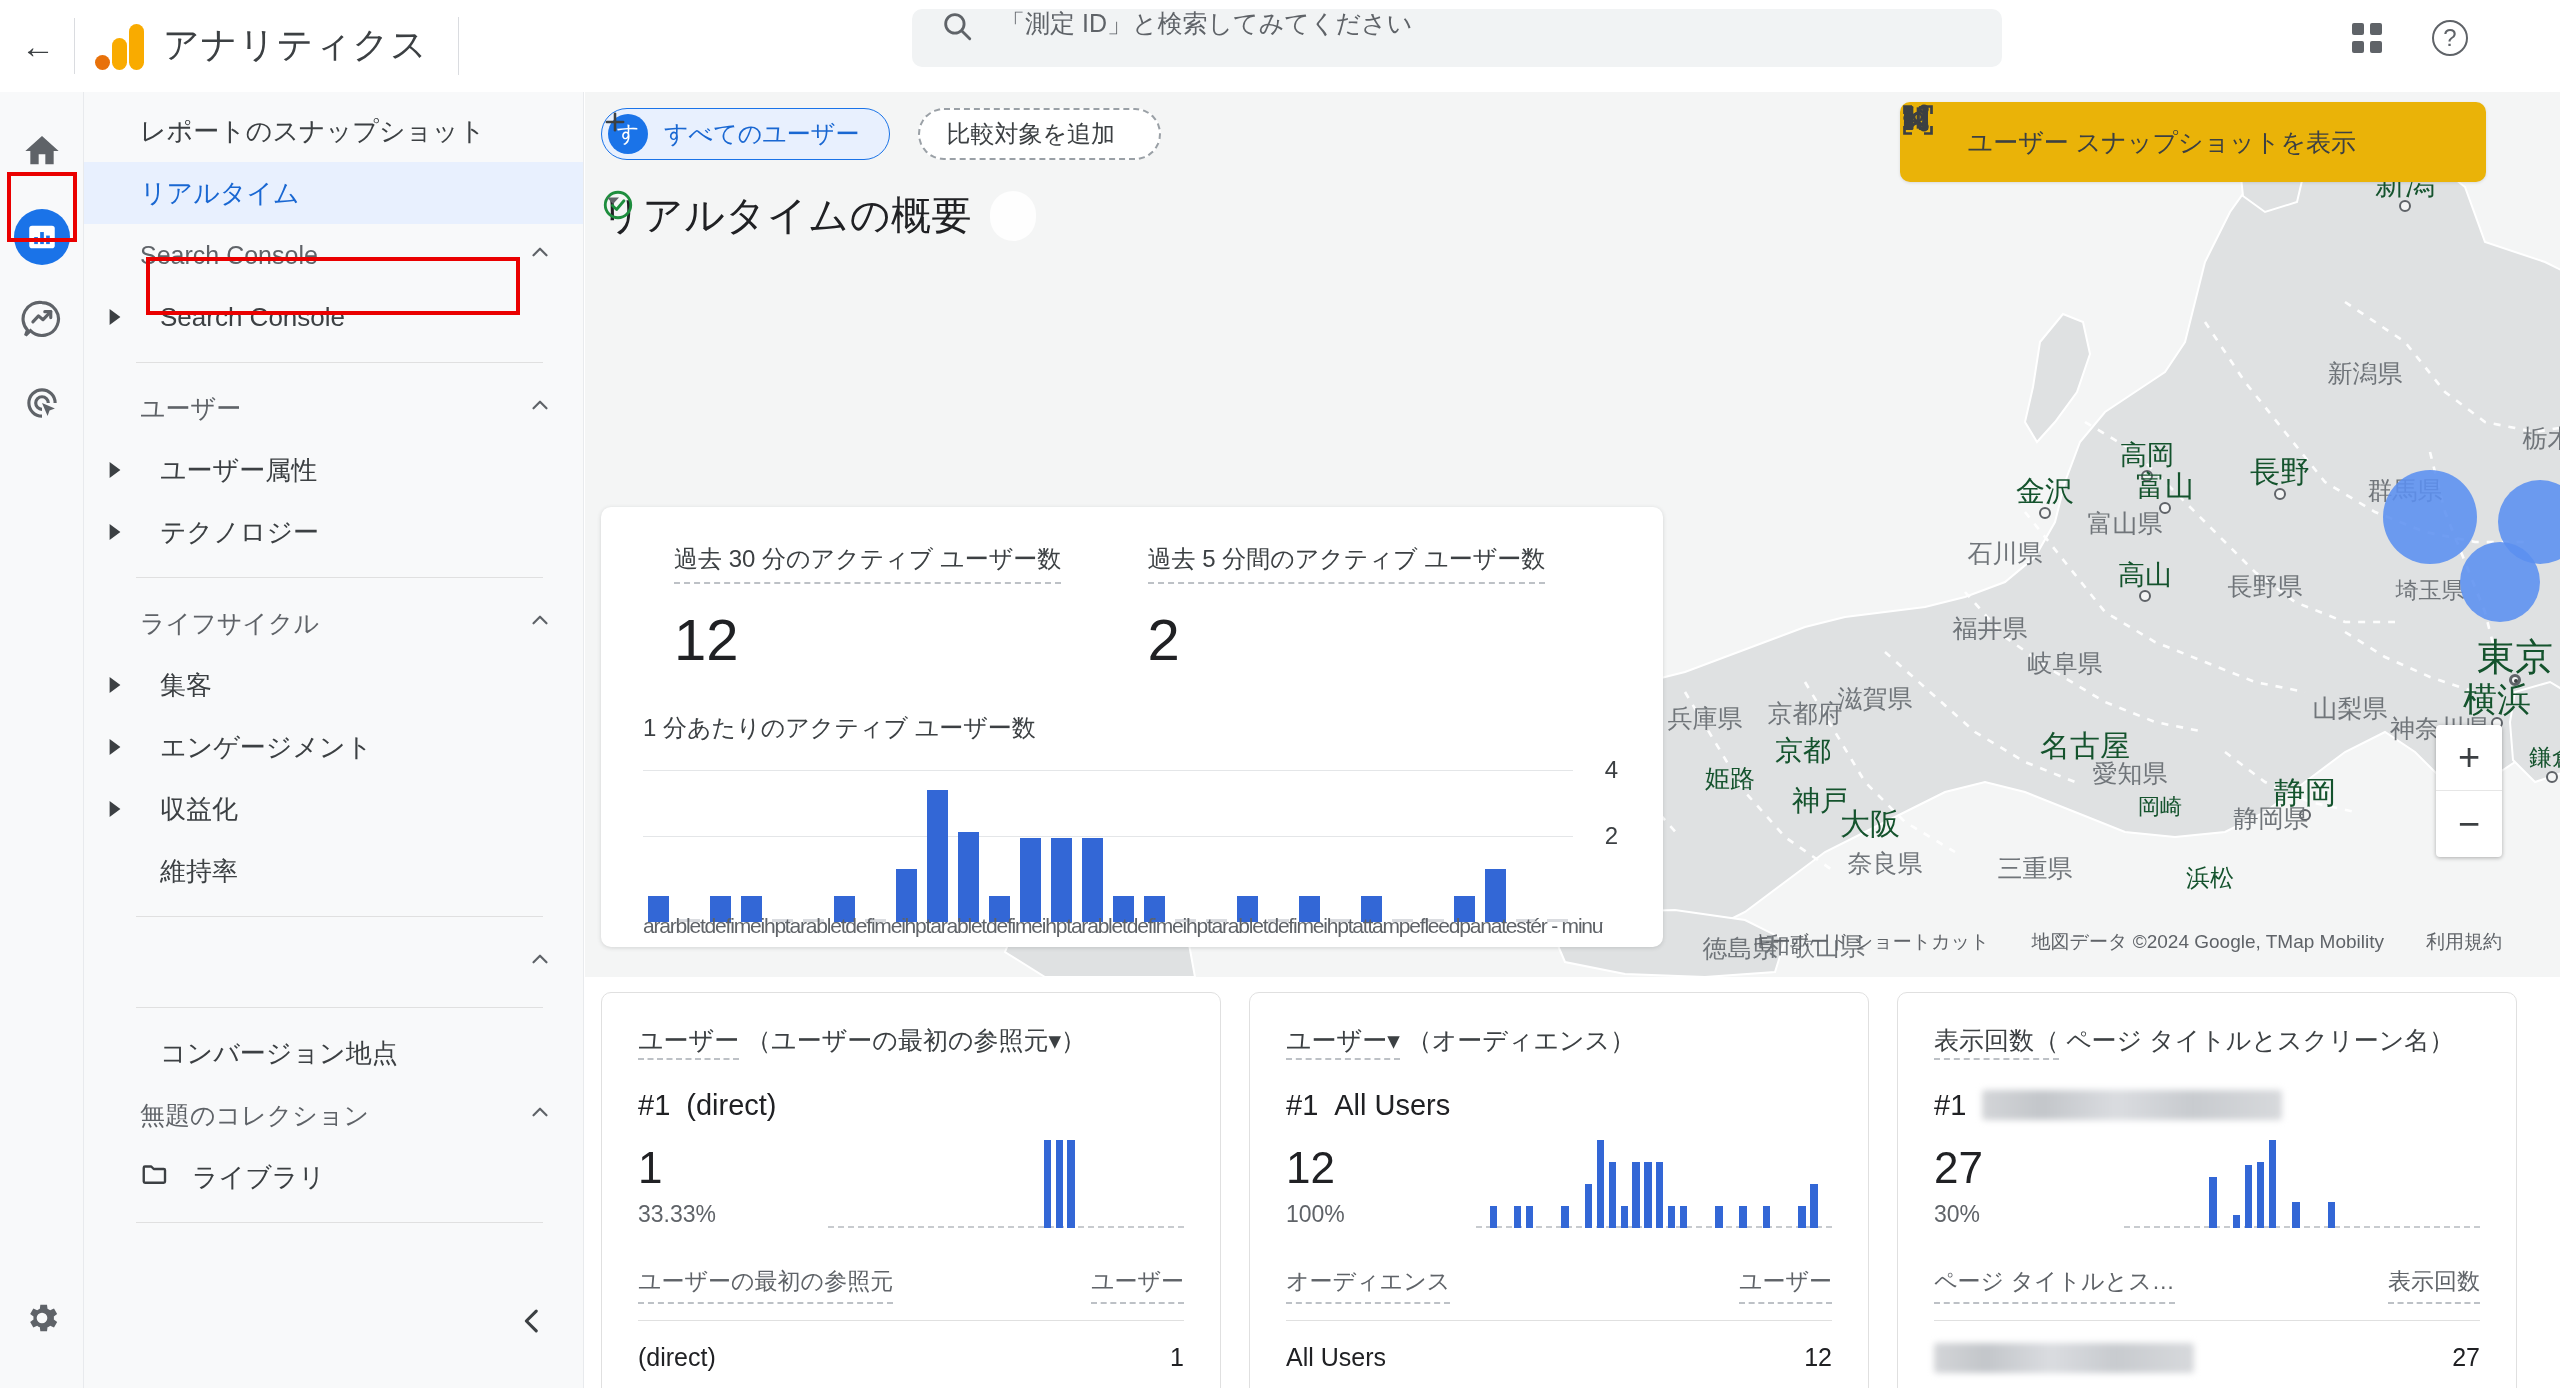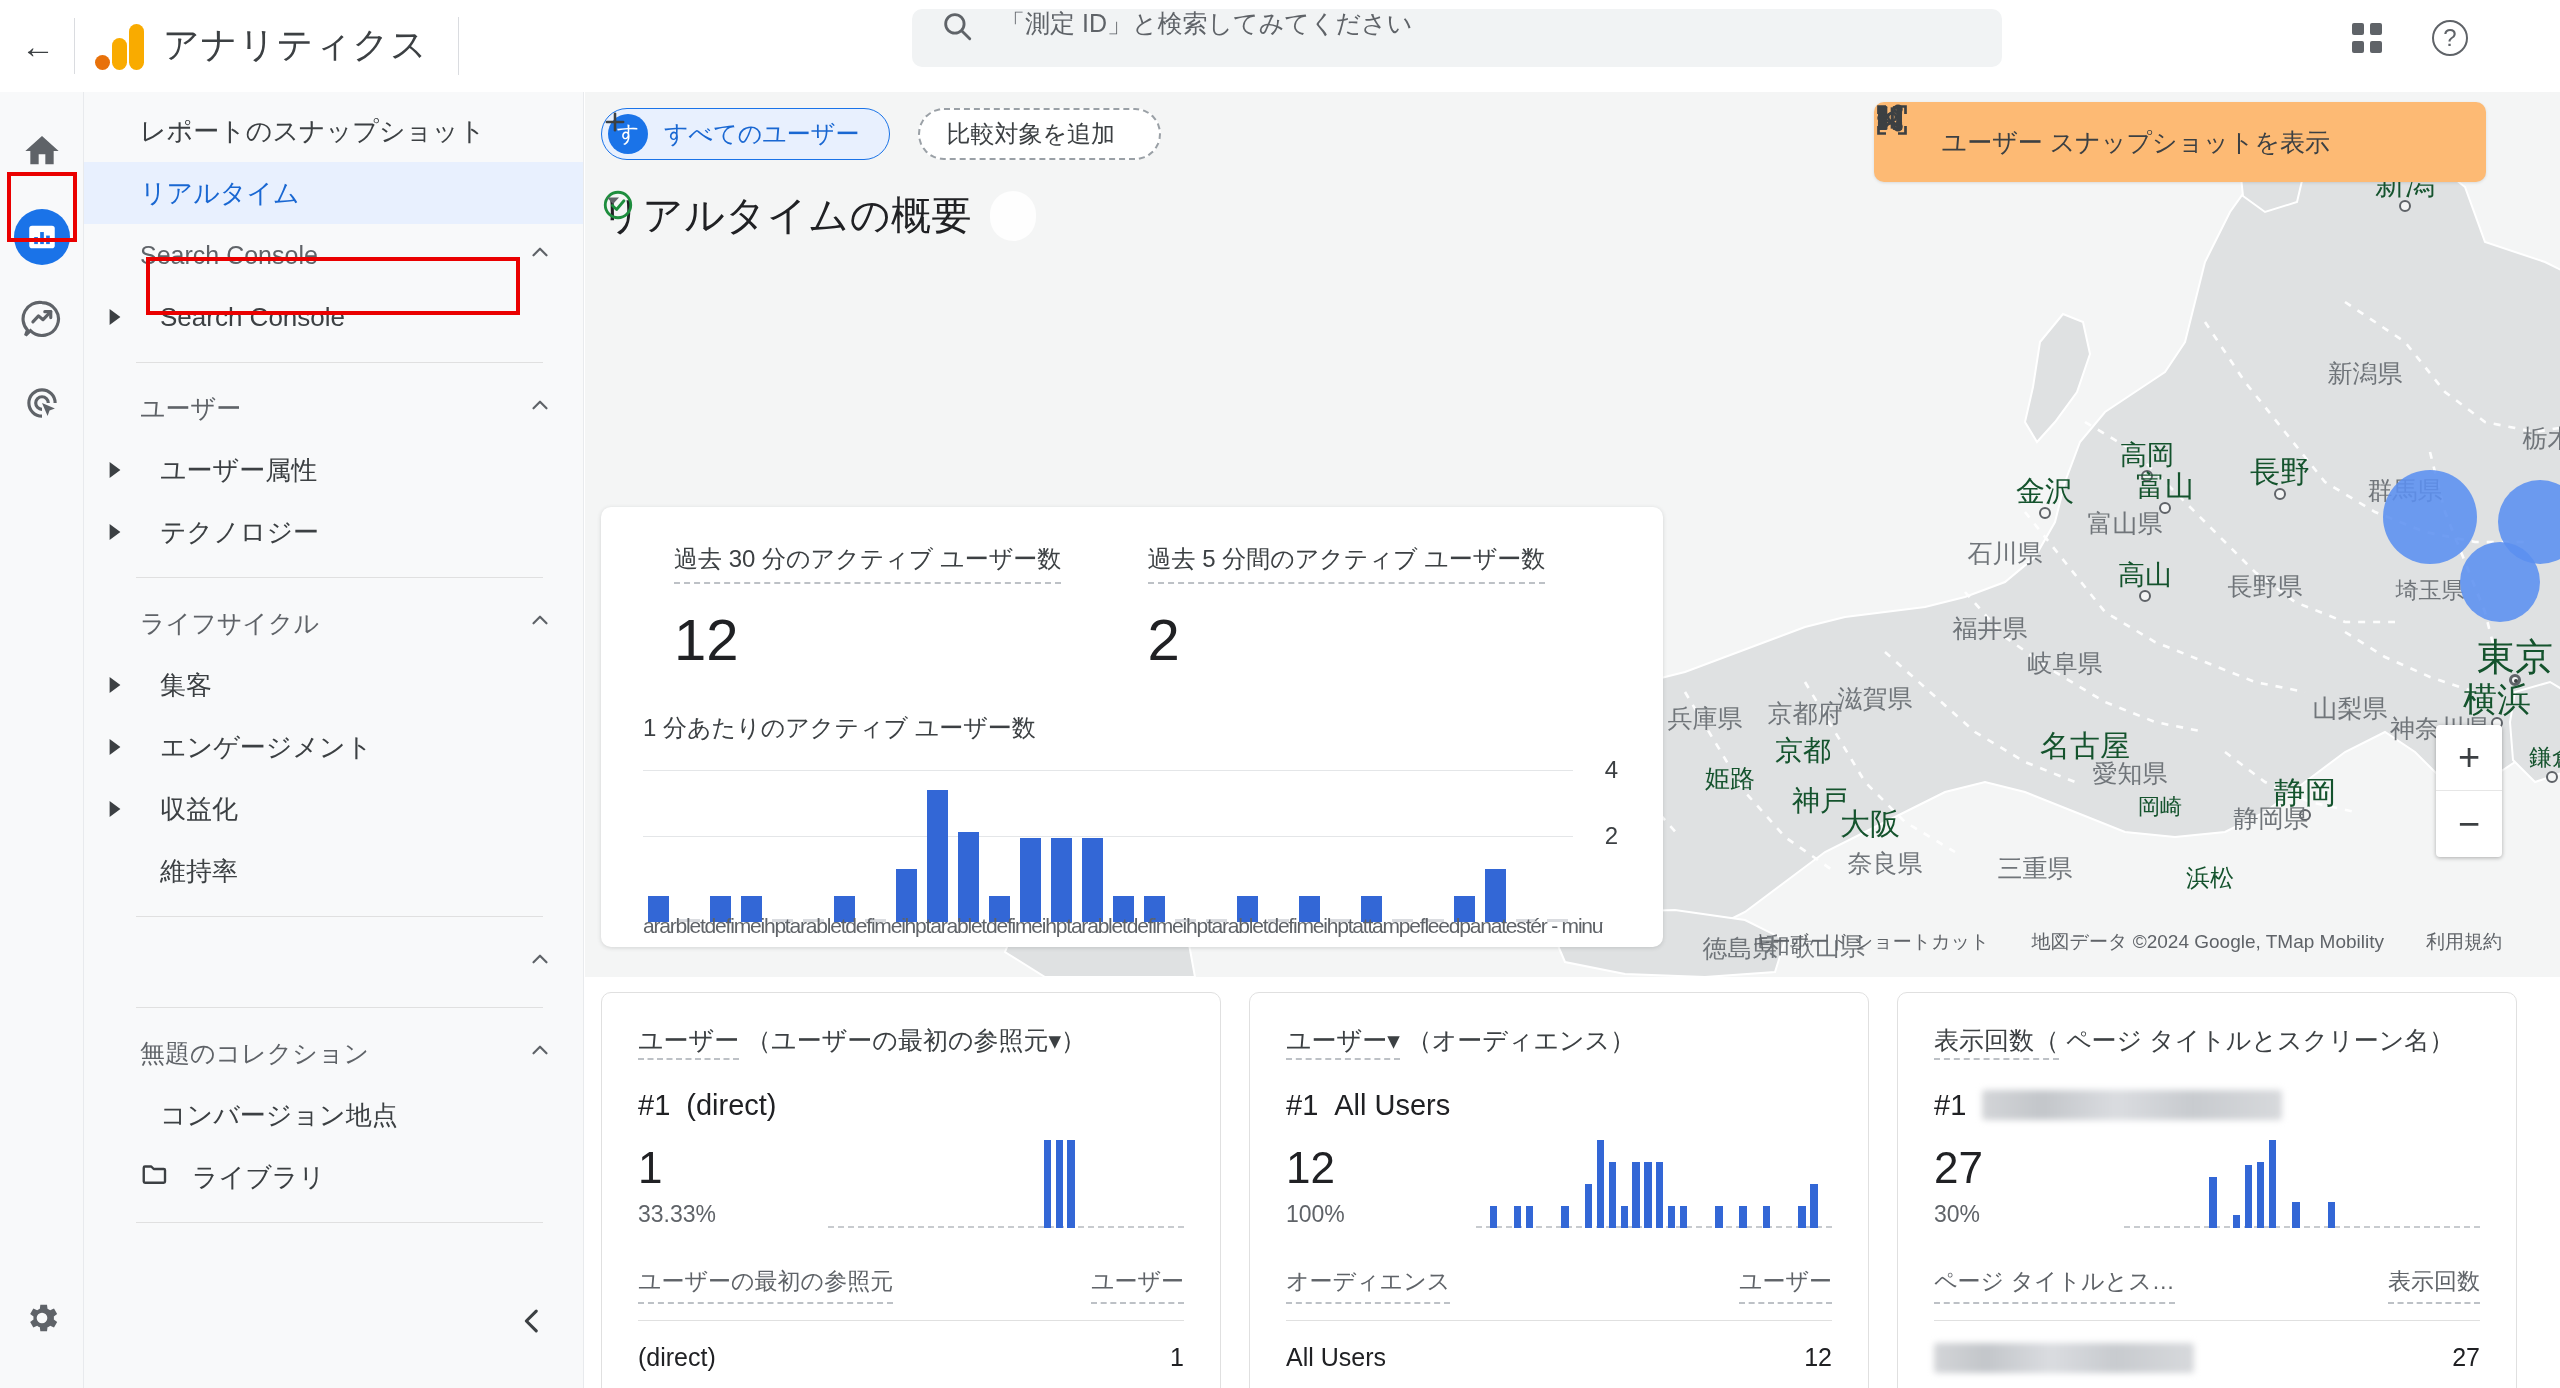--- a/index.html
+++ b/index.html
@@ -115,22 +115,22 @@
   .chip-add {
     display: flex; align-items: center; height: 52px; padding: 0 26px; gap: 18px;
     border: 2px dashed #9aa0a6; border-radius: 26px; background: #fff;
     font-size: 24px; color: #3c4043; cursor: pointer;
   }
   .page-title-row { position: absolute; left: 16px; top: 96px; display: flex; align-items: center; gap: 18px; z-index: 30; }
   .page-title { font-size: 40px; color: #202124; font-weight: 400; letter-spacing: .5px; }
   .valid-pill { display: flex; align-items: center; gap: 14px; height: 50px; padding: 0 16px;
                 background: rgba(255,255,255,.85); border-radius: 25px; cursor: pointer; }
   .map-tools {
-    position: absolute; right: 74px; top: 10px; height: 80px; background: #fdba74; border-radius: 10px;
-    display: flex; align-items: center; gap: 38px; padding: 0 42px 0 30px; z-index: 30;
+    position: absolute; right: 74px; top: 10px; height: 80px; background: #eab308; border-radius: 10px;
+    display: flex; align-items: center; gap: 38px; padding: 0 16px 0 30px; z-index: 30;
     box-shadow: 0 1px 3px rgba(60,64,67,.14);
   }
   .mt-label { font-size: 25px; color: #3c4043; white-space: nowrap; }
   .zoomctl { position: absolute; right: 58px; bottom: 120px; width: 66px; background: #fff;
              border-radius: 4px; box-shadow: 0 1px 4px rgba(0,0,0,.3); z-index: 30; }
   .zoomctl div { height: 66px; display: flex; align-items: center; justify-content: center;
                  font-size: 38px; color: #3c4043; cursor: pointer; font-weight: 300;}
   .zoomctl div:first-child { border-bottom: 1px solid #e6e6e6; }
   .map-attrib { position: absolute; right: 58px; bottom: 22px; display: flex; gap: 42px;
                 font-size: 19px; color: #5f6368; z-index: 30; white-space: nowrap; }
@@ -357,30 +357,30 @@
   <div class="nav-row head">
     <span class="lbl"></span>
     <span class="chev">
       <svg width="26" height="26" viewBox="0 0 24 24" fill="none" stroke="#5f6368" stroke-width="2">
           <polyline points="6,15 12,9 18,15" stroke-linecap="round" stroke-linejoin="round"></polyline>
         </svg>
     </span>
   </div>
   <div class="nav-div"></div>
 
+  <div class="nav-row child">
+    <span class="lbl">コンバージョン地点</span>
+  </div>
   <div class="nav-row head">
     <span class="lbl">無題のコレクション</span>
     <span class="chev">
       <svg width="26" height="26" viewBox="0 0 24 24" fill="none" stroke="#5f6368" stroke-width="2">
           <polyline points="6,15 12,9 18,15" stroke-linecap="round" stroke-linejoin="round"></polyline>
         </svg>
     </span>
-  </div>
-  <div class="nav-row child">
-    <span class="lbl">コンバージョン地点</span>
   </div>
 
   <div class="folder-row">
     <span>
       <svg width="30" height="30" viewBox="0 0 24 24" fill="none" stroke="#3c4043" stroke-width="1.9">
         <path d="M3 7a1 1 0 0 1 1-1h5l2 2h8a1 1 0 0 1 1 1v9a1 1 0 0 1-1 1H4a1 1 0 0 1-1-1z" stroke-linejoin="round"></path>
       </svg>
     </span>
     <span class="lbl">ライブラリ</span>
   </div>

